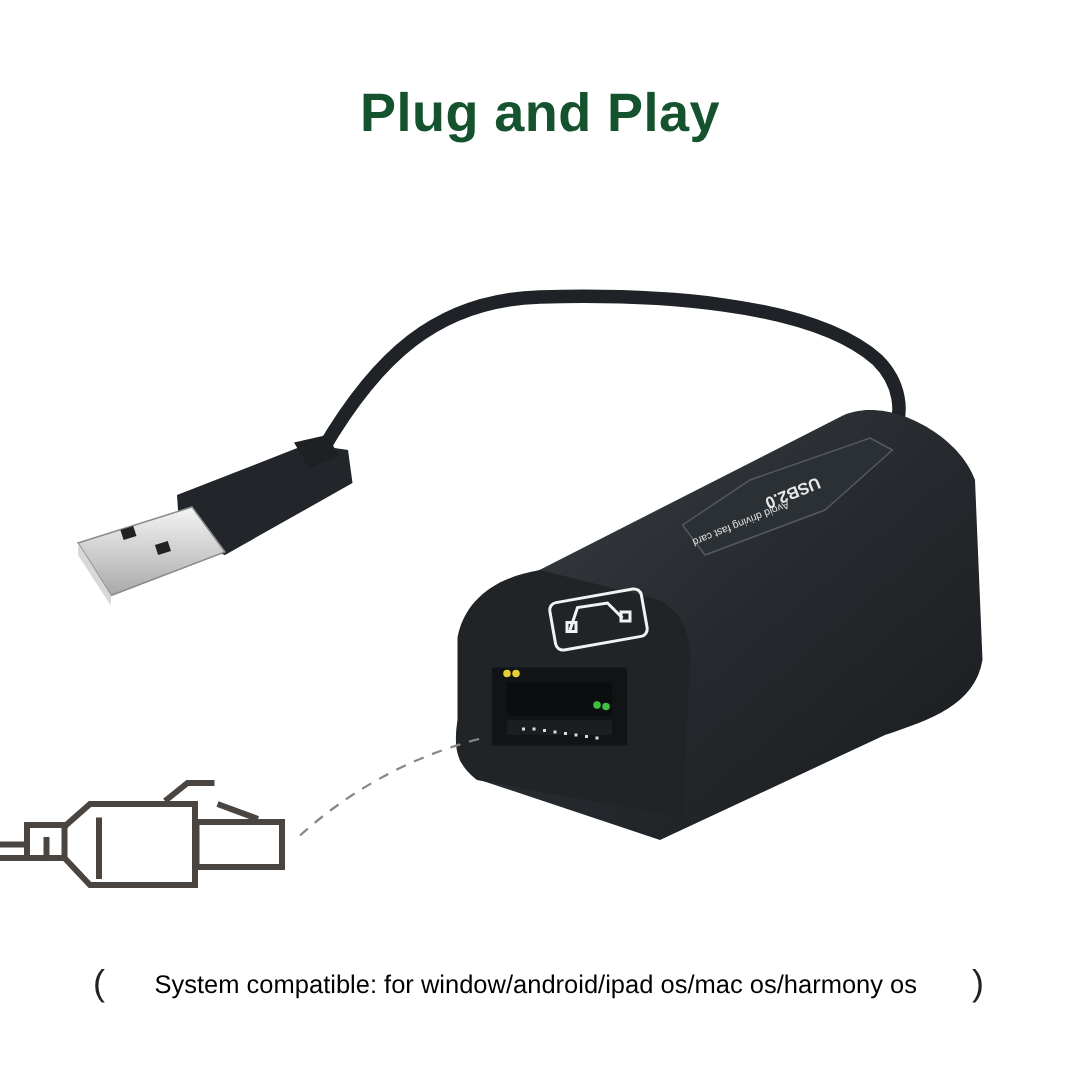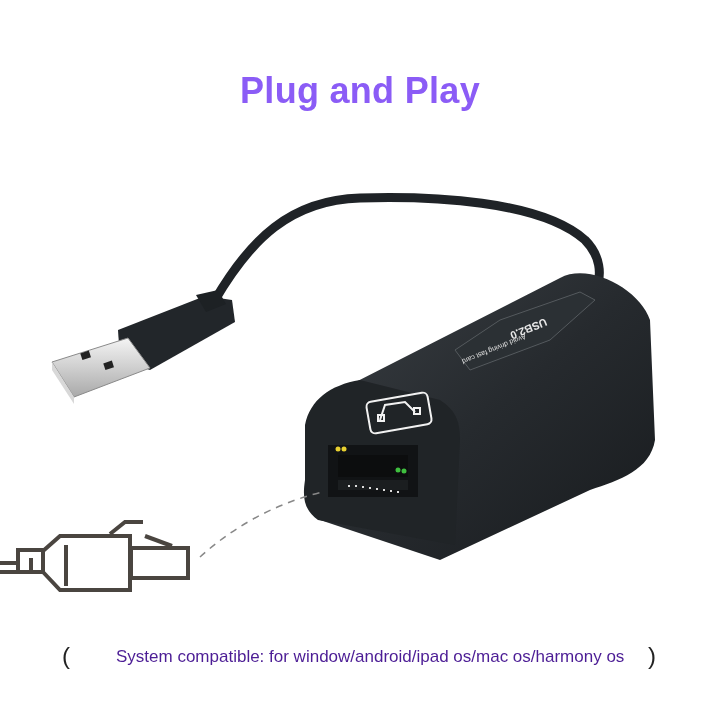--- a/index.html
+++ b/index.html
@@ -2,37 +2,37 @@
 <html><head>
   <meta charset="utf-8">
   <style>
     html, body { margin: 0; padding: 0; }
     body {
       width: 720px; height: 720px; background: #ffffff;
       position: relative; overflow: hidden;
       font-family: "Liberation Sans", sans-serif;
     }
     .title {
-      position: absolute; left: 0; top: 70px; width: 720px;
-      text-align: center; font-size: 36px; font-weight: bold; color: #8b5cf6;
+      position: absolute; left: 0; top: 54px; width: 720px;
+      text-align: center; font-size: 36px; font-weight: bold; color: #14532d;
       letter-spacing: 0.3px;
     }
     .product {
       position: absolute; left: 0; top: 0; width: 720px; height: 720px;
     }
     .caption {
       position: absolute; left: 0; top: 640px; width: 720px; height: 36px;
     }
     .paren-left, .paren-right {
       position: absolute; top: 2px; font-size: 24px; color: #222;
     }
     .paren-left { left: 62px; }
     .paren-right { left: 648px; }
     .caption-text {
-      position: absolute; left: 116px; top: 7px; font-size: 17px; color: #4c1d95;
+      position: absolute; left: 103px; top: 7px; font-size: 17px; color: #000000;
     }
   </style>
 </head>
 <body>
 
 <div class="title">Plug and Play</div>
 
 <svg class="product" viewBox="0 0 720 720" xmlns="http://www.w3.org/2000/svg">
   <defs>
     <linearGradient id="bodyGrad" x1="0" y1="0" x2="1" y2="1">

